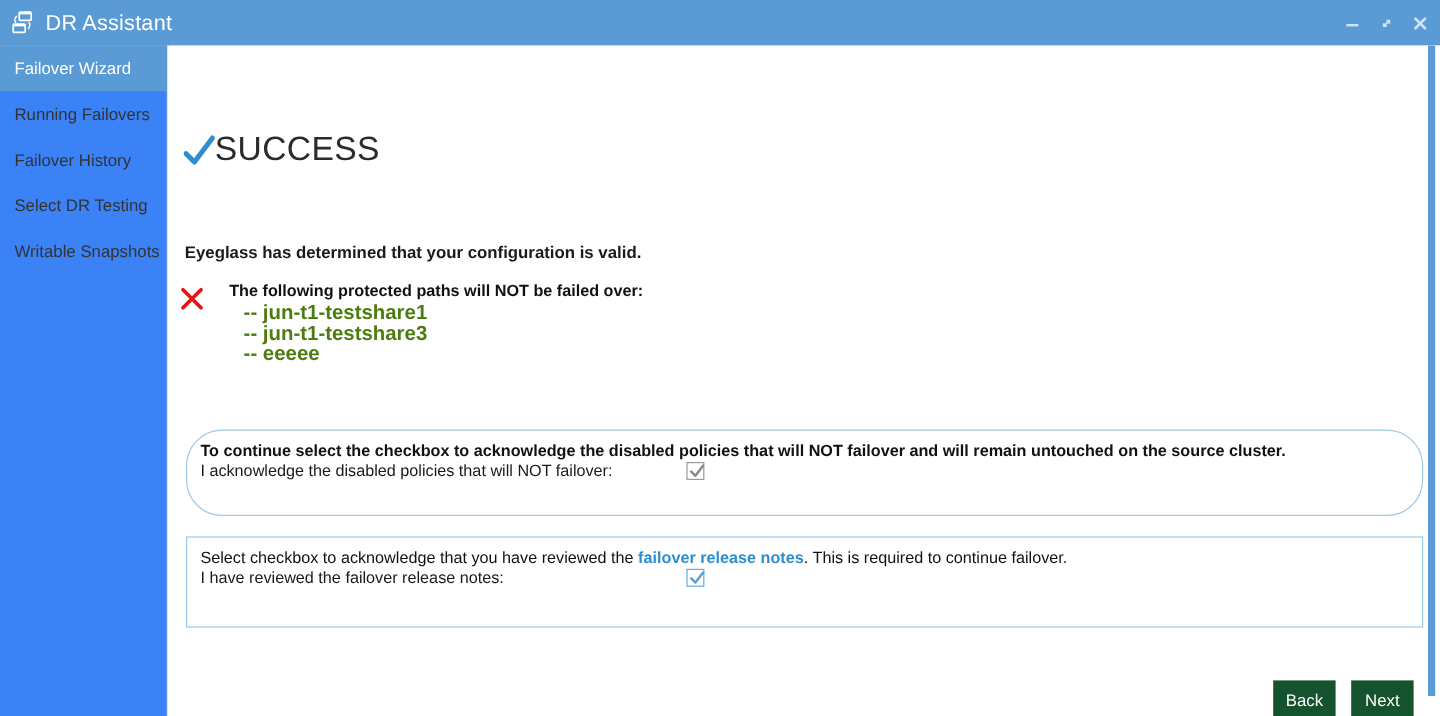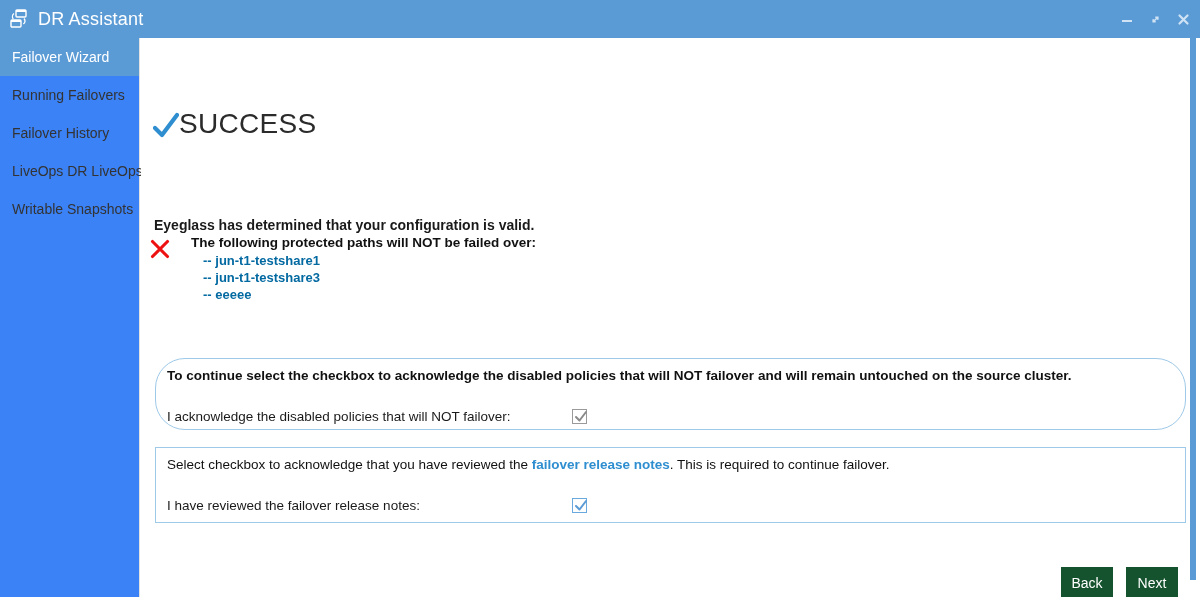--- a/index.html
+++ b/index.html
@@ -83,35 +83,35 @@
   .success-title {
     font-size: 28px;
     color: #2b2b2b;
     font-weight: 400;
     line-height: 36px;
     letter-spacing: .3px;
   }
 
   .valid-line {
     position: absolute; left: 13px; top: 164px;
-    font-size: 14px; font-weight: bold; color: #1a1a1a; margin-top: 15px;
+    font-size: 14px; font-weight: bold; color: #1a1a1a;
   }
 
   .error-block {
     position: absolute; left: 8px; top: 196px;
     display: flex; align-items: flex-start;
   }
   .error-x { width: 22px; height: 22px; flex: none; margin-top: 4px; }
   .error-text { margin-left: 20px; }
   .error-head {
     font-size: 13.5px; font-weight: bold; color: #111111;
     line-height: 18px;
   }
   .error-item {
-    font-size: 13px; font-weight: bold; color: #0369a1;
+    font-size: 17px; font-weight: bold; color: #4d7c0f;
     line-height: 17px; padding-left: 12px;
   }
 
   
   .panel {
     position: absolute; left: 14px;
     width: 1031px;
     border: 1px solid #9ec9e8;
     background: #ffffff;
   }
@@ -121,21 +121,21 @@
   .panel-head {
     font-size: 13.5px; font-weight: bold; color: #111111;
     padding: 8px 0 0 11px; line-height: 18px;
   }
   .panel-head.normal { font-weight: normal; }
   .panel-head .lnk {
     color: #2e8ed0; font-weight: bold; text-decoration: none; cursor: pointer;
   }
   .panel-row {
     display: flex; align-items: center;
-    padding-left: 11px; margin-top: 24px;
+    padding-left: 11px; margin-top: 0;
   }
   .panel-label {
     font-size: 13.5px; color: #1a1a1a;
     width: 405px;
   }
   .cbox {
     width: 15px; height: 15px;
     border: 1px solid #9a9a9a;
     background: #ffffff;
     position: relative; cursor: pointer;
@@ -209,21 +209,21 @@
     <div class="nav-item active">
       <span>Failover Wizard</span>
     </div>
     <div class="nav-item">
       <span>Running Failovers</span>
     </div>
     <div class="nav-item">
       <span>Failover History</span>
     </div>
     <div class="nav-item">
-      <span>LiveOps DR LiveOps</span>
+      <span>Select DR Testing</span>
     </div>
     <div class="nav-item">
       <span>Writable Snapshots</span>
     </div>
   </div>
 
   <div class="content">
 
     <div class="success-row">
       <span class="success-check">

